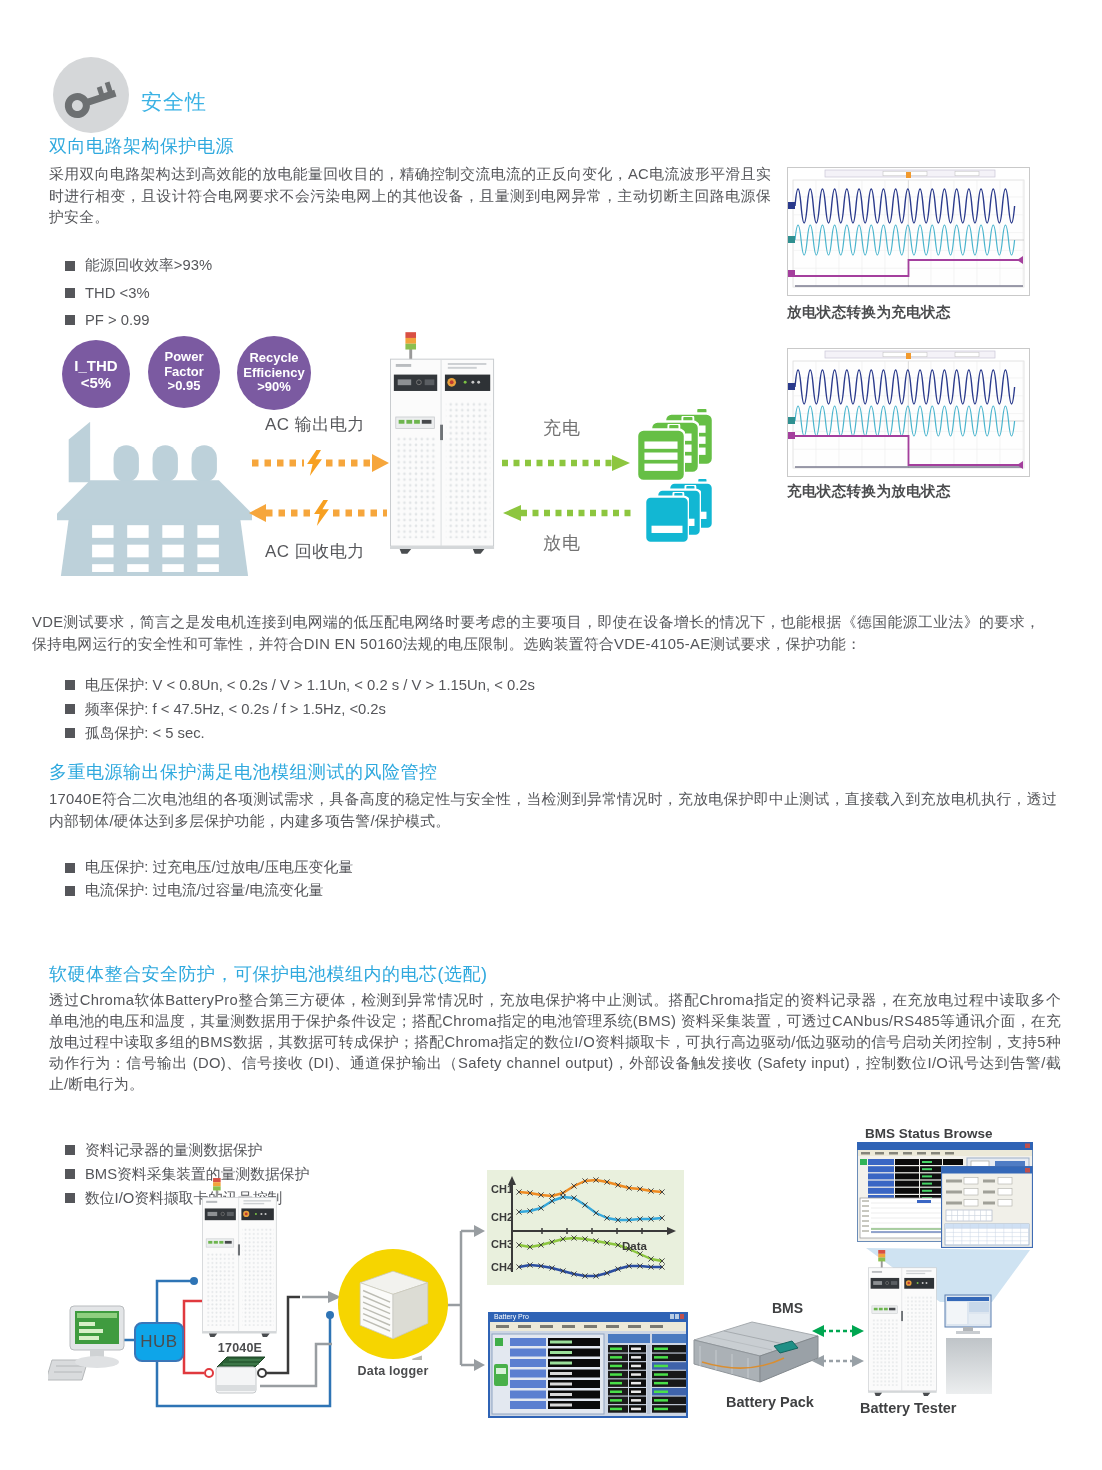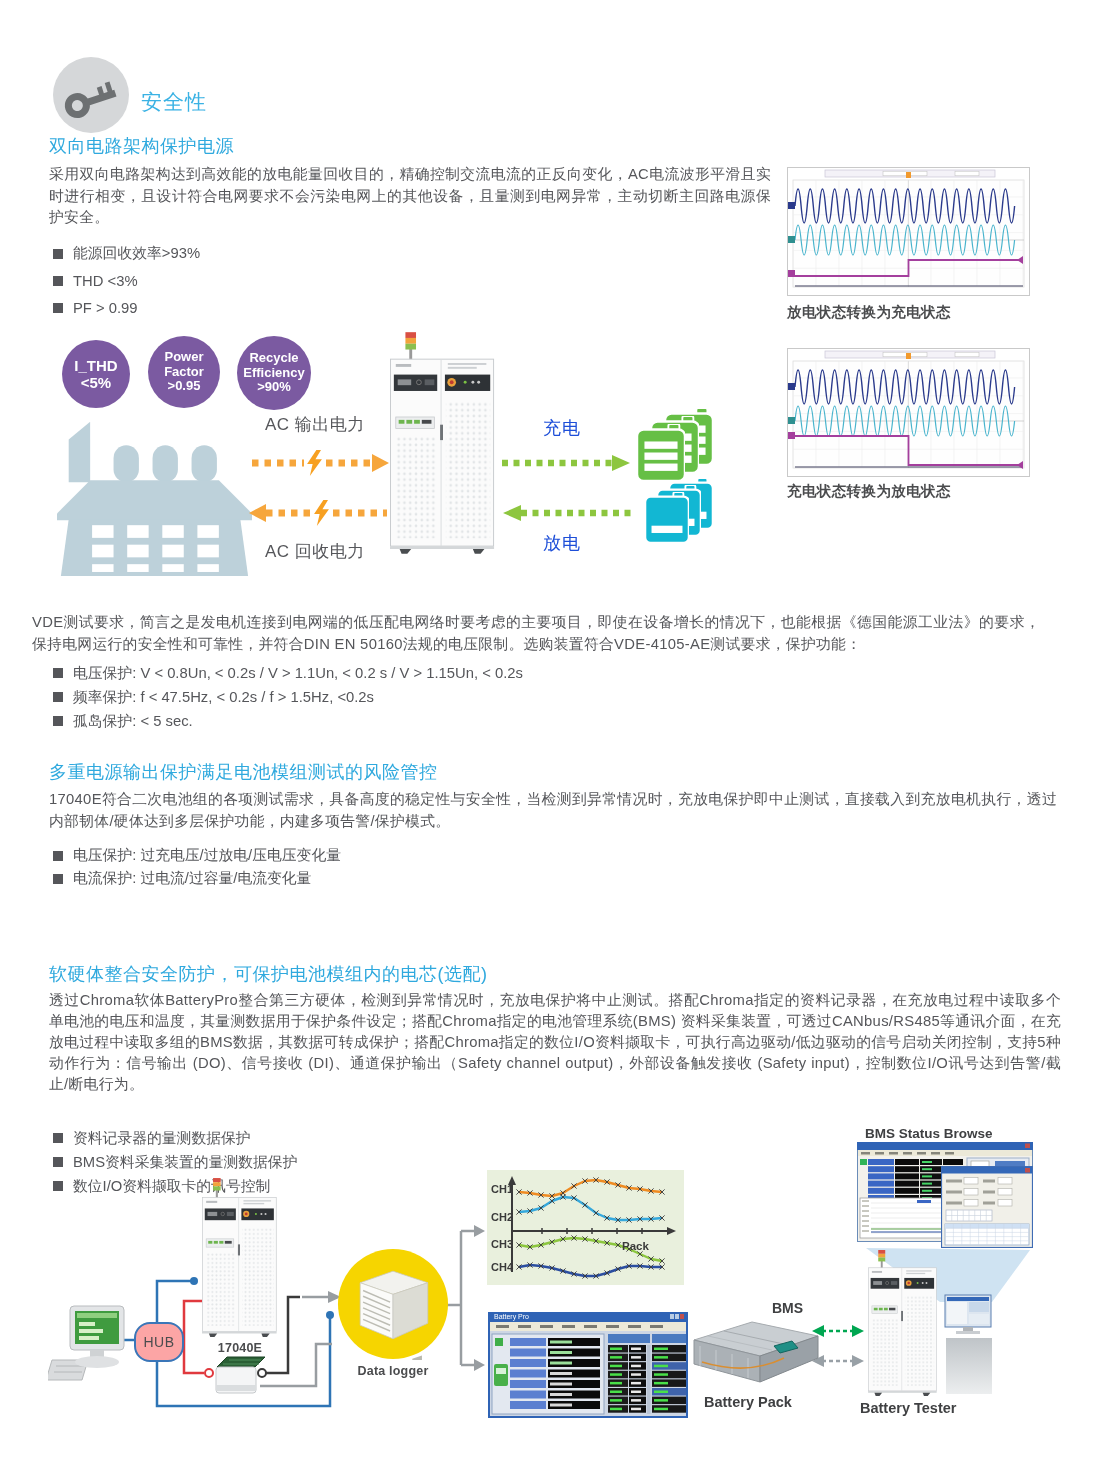--- a/index.html
+++ b/index.html
@@ -2,35 +2,35 @@
 <html><head>
 <meta charset="utf-8">
 <style>
 html,body{margin:0;padding:0;background:#fff}
 .page{position:relative;width:1102px;height:1470px;background:#fff;overflow:hidden;
   font-family:"Liberation Sans","DejaVu Sans",sans-serif;color:#55565a}
 .abs{position:absolute}
 .h{font-size:18px;color:#2fa9de;font-weight:500;letter-spacing:.5px;white-space:nowrap}
 .body-text{font-size:14.8px;line-height:21.5px;text-align:justify;letter-spacing:.3px;color:#55565a}
 .s4 .body-text{line-height:21px}
-.bullets{list-style:none;margin:4px;padding:0;font-size:14.8px;color:#55565a}
+.bullets{list-style:none;margin:16px;padding:0;font-size:14.8px;color:#55565a}
 .bullets li{display:flex;align-items:center}
 .sq{width:10px;height:10px;background:#55565a;margin-right:10px;flex:none}
 .s1b li{height:27px}.s2b li{height:24px}.s3b li{height:23px}.s4b li{height:24px}
 .cap{font-size:14.5px;font-weight:600;color:#4b4c4e;letter-spacing:.4px}
 .title{font-size:21px;color:#3ab2e4;letter-spacing:1px}
 .badge{border-radius:50%;background:#7b5aa1;color:#fff;display:flex;flex-direction:column;
   align-items:center;justify-content:center;text-align:center;font-weight:700;line-height:1.15}
 .badge.b1{font-size:15px}.badge.b2,.badge.b3{font-size:13px}
 .flowlbl{font-size:17px;color:#55565a;letter-spacing:.5px;white-space:nowrap}
-.cd{font-size:18px;color:#1d4ed8;letter-spacing:1px}
+.cd{font-size:18px;color:#737373;letter-spacing:1px}
 .lbl{font-weight:700;color:#4b4c4e;font-size:12.5px;text-align:center;letter-spacing:.2px}
 .lbl2{font-weight:600;color:#3f4042;font-size:13.5px;text-align:left}
-.hub{border:2.5px solid #3a76b8;border-radius:16px;background:#fca5a5;display:flex;align-items:center;
-  justify-content:center;font-size:14px;color:#4b4c4e;letter-spacing:.5px}
+.hub{border:2.5px solid #3a76b8;border-radius:8px;background:#0ea5e9;display:flex;align-items:center;
+  justify-content:center;font-size:17px;color:#4b4c4e;letter-spacing:.5px}
 .chlbl{font-size:11px;font-weight:700;color:#3a3a3a}
 .timelbl{font-size:11.5px;font-weight:700;color:#3a3a3a}
 .chartpanel{background:#e9f0dd}
 .swtitle{font-size:7px;color:#fff;white-space:nowrap}
 .graypanel{background:linear-gradient(#bfc4c8,#eceeef)}
 .keycircle{border-radius:50%;background:#d5d7d9}
 svg{display:block}
 </style>
 </head>
 <body>
@@ -524,21 +524,21 @@
       <line x1="150.4" y1="98.6" x2="155.6" y2="93.4" stroke="#3a3a3a" stroke-width="0.9"></line>
       <line x1="161.4" y1="94.4" x2="166.6" y2="99.6" stroke="#3a3a3a" stroke-width="0.9"></line>
       <line x1="161.4" y1="99.6" x2="166.6" y2="94.4" stroke="#3a3a3a" stroke-width="0.9"></line>
       <line x1="172.4" y1="94.4" x2="177.6" y2="99.6" stroke="#3a3a3a" stroke-width="0.9"></line>
       <line x1="172.4" y1="99.6" x2="177.6" y2="94.4" stroke="#3a3a3a" stroke-width="0.9"></line>
     </svg>
   <div class="abs chlbl" style="left:491px;top:1183px;z-index:3">CH1</div>
   <div class="abs chlbl" style="left:491px;top:1211px;z-index:3">CH2</div>
   <div class="abs chlbl" style="left:491px;top:1238px;z-index:3">CH3</div>
   <div class="abs chlbl" style="left:491px;top:1261px;z-index:3">CH4</div>
-  <div class="abs timelbl" style="left:622px;top:1240px;z-index:3">Pack</div>
+  <div class="abs timelbl" style="left:622px;top:1240px;z-index:3">Data</div>
 
   <svg id="swwin" class="abs" style="left:488px;top:1312px;z-index:2" width="200" height="106">
       <rect x="0" y="0" width="200" height="106" fill="#2f63b5"></rect>
       <rect x="182" y="2" width="4" height="5" fill="#b8cce4"></rect>
       <rect x="187" y="2" width="4" height="5" fill="#b8cce4"></rect>
       <rect x="192" y="2" width="4" height="5" fill="#c0504d"></rect>
       <rect x="2" y="10" width="196" height="9" fill="#ece9d8"></rect>
       <rect x="8" y="13" width="13" height="3" fill="#7a7a72"></rect>
       <rect x="30" y="13" width="13" height="3" fill="#7a7a72"></rect>
       <rect x="52" y="13" width="13" height="3" fill="#7a7a72"></rect>
@@ -743,21 +743,21 @@
     <line x1="20" y1="30" x2="84" y2="44" stroke="#b8bdc1"></line>
     <polygon points="6,34 72,50 72,76 6,58" fill="#abb1b6" stroke="#8f959a"></polygon>
     <polygon points="72,50 130,30 130,52 72,76" fill="#9aa1a7" stroke="#82888d"></polygon>
     <line x1="12" y1="40" x2="12" y2="60" stroke="#c6cbcf"></line>
     <line x1="28" y1="44" x2="28" y2="64" stroke="#c6cbcf"></line>
     <line x1="44" y1="48" x2="44" y2="68" stroke="#c6cbcf"></line>
     <line x1="60" y1="52" x2="60" y2="72" stroke="#c6cbcf"></line>
     <polygon points="86,40 104,35 110,42 92,47" fill="#1f8f86" stroke="#12655e"></polygon>
     <path d="M14,56 Q60,70 96,52" fill="none" stroke="#d98e32" stroke-width="1.5"></path>
   </svg>
-  <div class="abs lbl2" style="left:690px;top:1394px;width:132px;text-align:left;padding-left:14px;font-size:14.5px;z-index:2">Battery Pack</div>
+  <div class="abs lbl2" style="left:690px;top:1394px;width:132px;text-align:center;padding-left:14px;font-size:14.5px;z-index:2">Battery Pack</div>
   <div class="abs lbl2" style="left:772px;top:1300px;font-size:14px;z-index:2">BMS</div>
   <svg class="abs" style="left:868px;top:1250px;z-index:2" width="70" height="146">
     <use href="#cab" width="70" height="146"></use>
   </svg>
   <svg class="abs" style="left:944px;top:1294px;z-index:2" width="50" height="42" viewBox="0 0 50 42">
     <rect x="1" y="1" width="46" height="32" fill="#dde6f0" stroke="#5a7fb0"></rect>
     <rect x="3" y="3" width="42" height="4" fill="#3468b8"></rect>
     <rect x="3" y="8" width="20" height="22" fill="#f2f5f8"></rect>
     <rect x="25" y="8" width="20" height="10" fill="#c8d8ea"></rect>
     <rect x="25" y="20" width="20" height="10" fill="#e6edf4"></rect>

